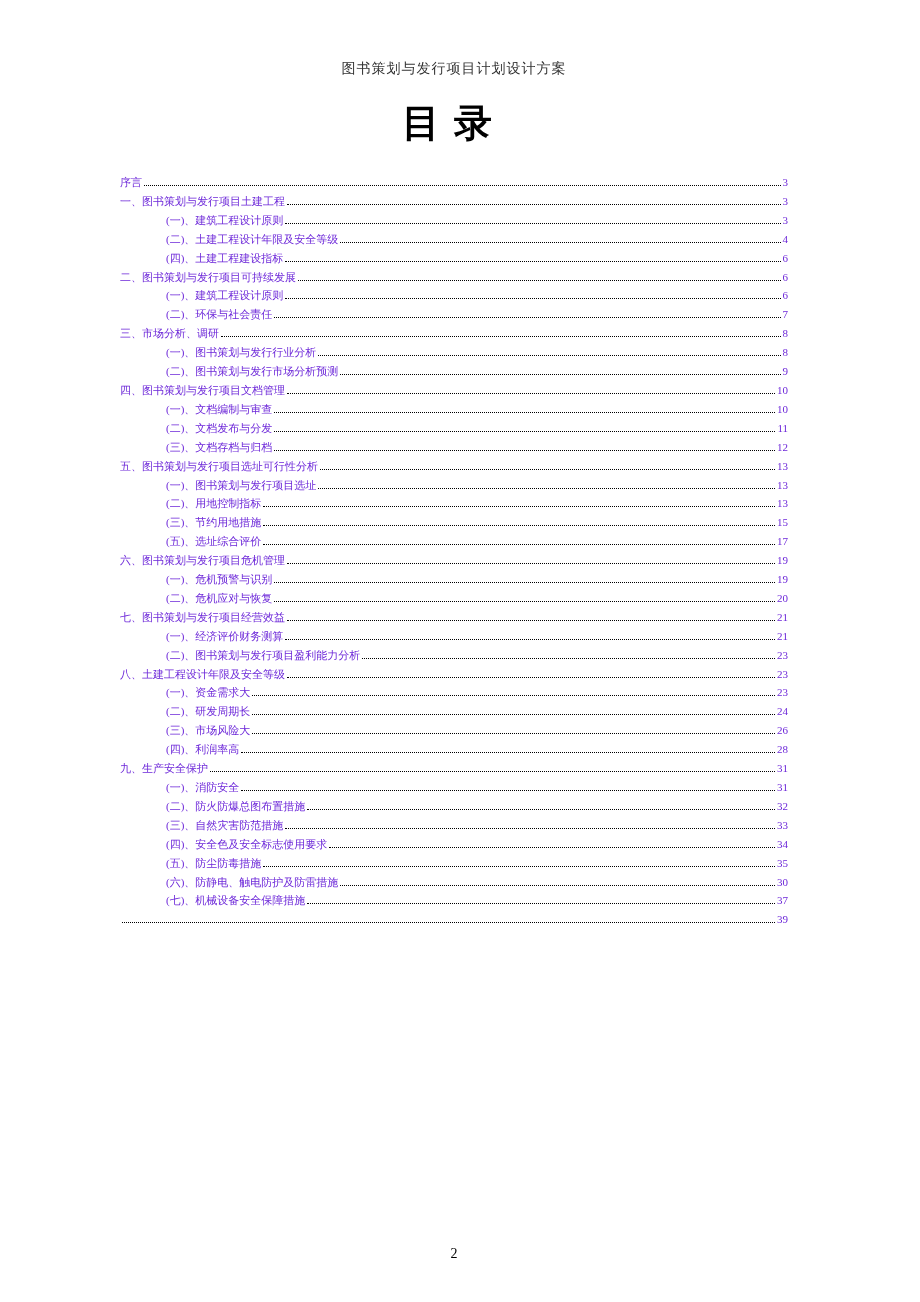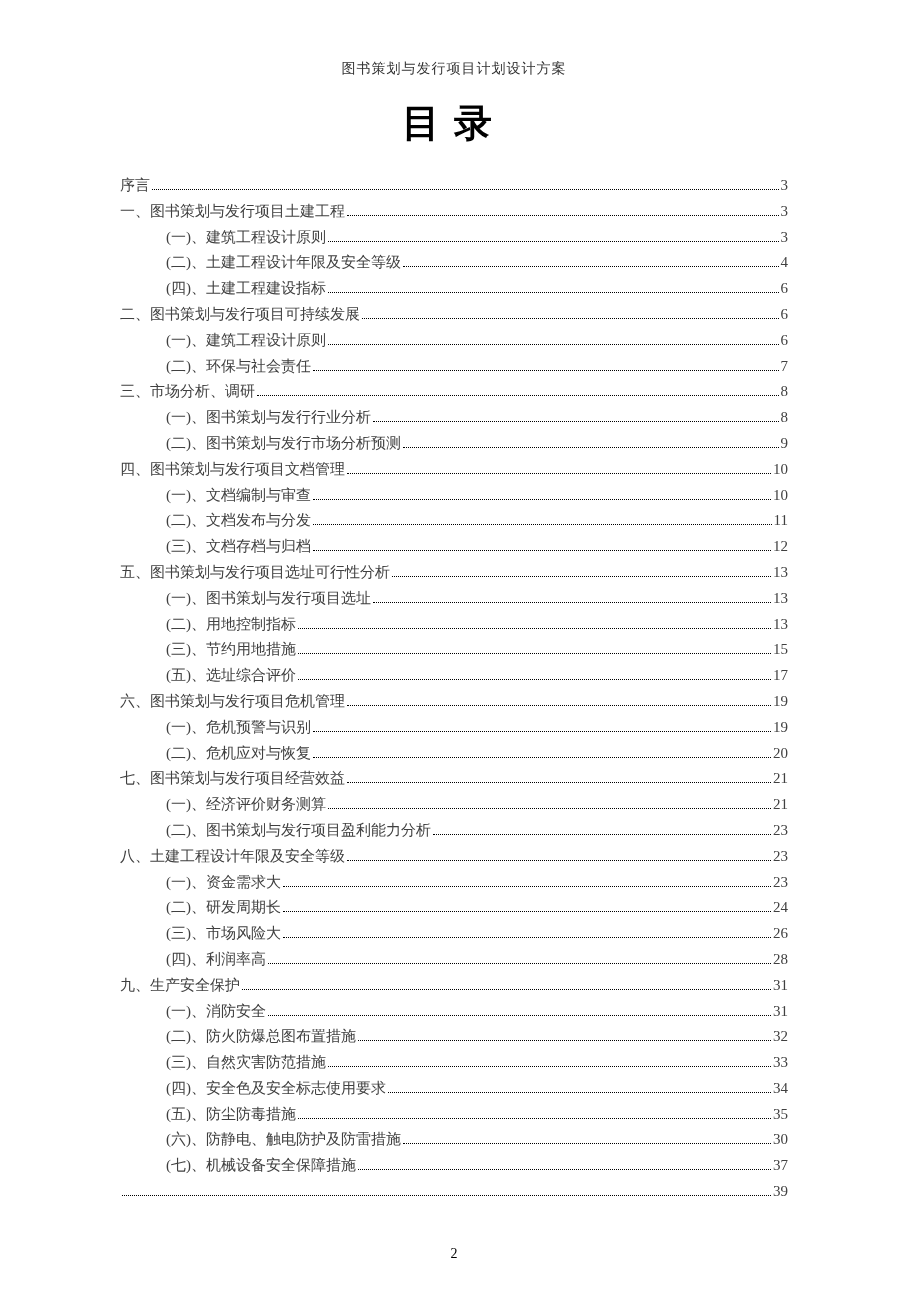--- a/index.html
+++ b/index.html
@@ -25,22 +25,22 @@
   }
   .title {
     text-align: center;
     font-size: 38px;
     font-weight: bold;
     letter-spacing: 14px;
     margin-bottom: 24px;
     color: #000;
   }
   .toc {
-    font-size: 15px;
-    color: #404040;
+    font-size: 11px;
+    color: #6d28d9;
     line-height: 1.72;
   }
   .toc-row {
     display: flex;
     align-items: baseline;
     white-space: nowrap;
   }
   .toc-row.level-1 {
     padding-left: 0;
   }

